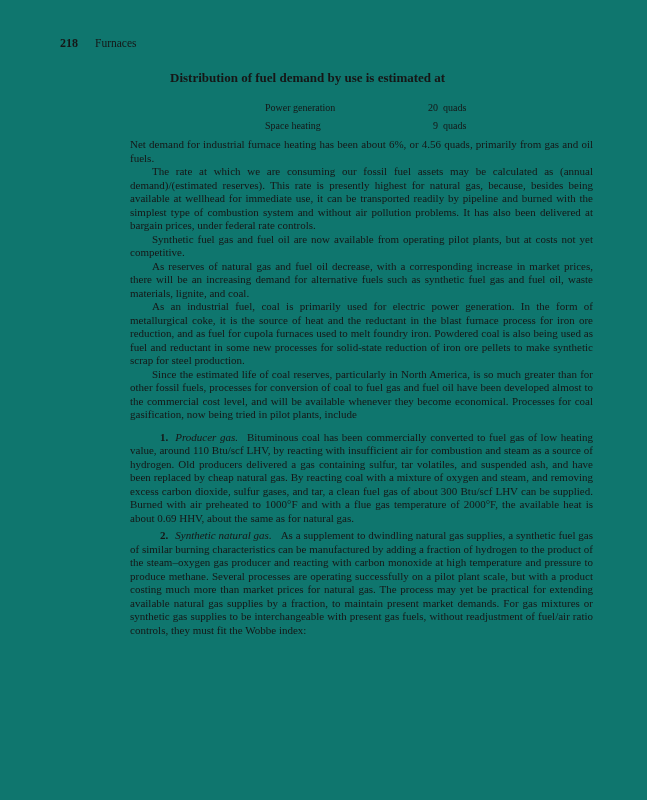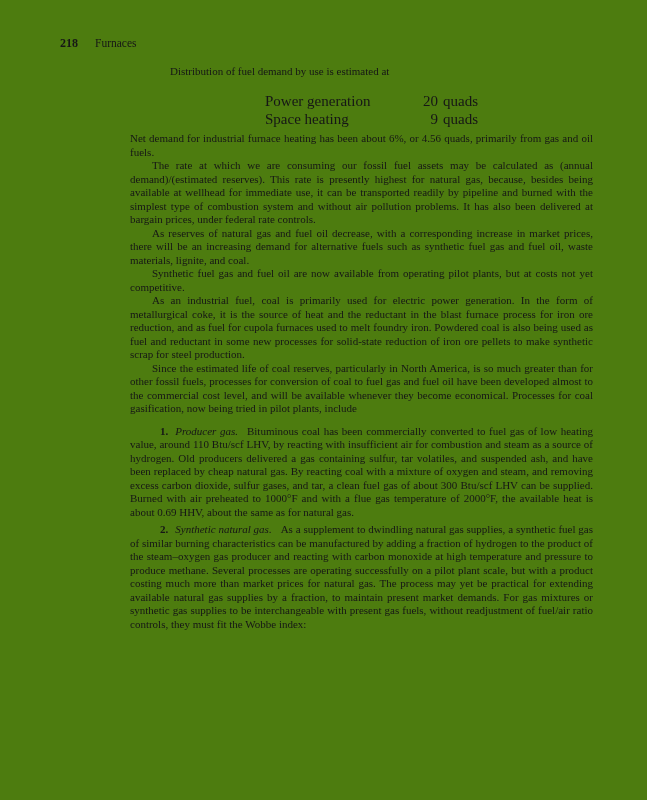--- a/index.html
+++ b/index.html
@@ -4,21 +4,21 @@
 <style>
   html, body {
     margin: 0;
     padding: 0;
     background: #ffffff;
   }
   .page {
     position: relative;
     width: 647px;
     height: 800px;
-    background: #4d7c0f;
+    background: #0f766e;
     color: #161616;
     font-family: "Liberation Serif", "DejaVu Serif", serif;
     overflow: hidden;
   }
   .pagehead {
     position: absolute;
     left: 60px;
     top: 36px;
     font-size: 11.5px;
     line-height: 14px;
@@ -29,27 +29,28 @@
     font-size: 12px;
     margin-right: 17px;
   }
   .content {
     position: absolute;
     left: 130px;
     top: 59px;
     width: 463px;
   }
   .intro {
-    margin: 6px 0 0 40px;
-    font-size: 11px;
+    margin: 12px 0 0 40px;
+    font-size: 13px;
     line-height: 13.4px;
+    font-weight: bold;
   }
   .ftable {
     margin: 15px 0 0 135px;
-    font-size: 15px;
+    font-size: 10px;
     line-height: 17.3px;
   }
   .frow { white-space: nowrap; }
   .flabel {
     display: inline-block;
     width: 155px;
   }
   .fnum {
     display: inline-block;
     width: 18px;
@@ -95,22 +96,22 @@
       <div class="frow">
         <span class="flabel">Power generation</span><span class="fnum">20</span><span class="funit">quads</span>
       </div>
       <div class="frow">
         <span class="flabel">Space heating</span><span class="fnum">9</span><span class="funit">quads</span>
       </div>
     </div>
 
     <p class="para first">Net demand for industrial furnace heating has been about 6%, or 4.56 quads, primarily from gas and oil fuels.</p>
     <p class="para indent">The rate at which we are consuming our fossil fuel assets may be calculated as (annual demand)/(estimated reserves). This rate is presently highest for natural gas, because, besides being available at wellhead for immediate use, it can be transported readily by pipeline and burned with the simplest type of combustion system and without air pollution problems. It has also been delivered at bargain prices, under federal rate controls.</p>
+    <p class="para indent">Synthetic fuel gas and fuel oil are now available from operating pilot plants, but at costs not yet competitive.</p>
     <p class="para indent">As reserves of natural gas and fuel oil decrease, with a corresponding increase in market prices, there will be an increasing demand for alternative fuels such as synthetic fuel gas and fuel oil, waste materials, lignite, and coal.</p>
-    <p class="para indent">Synthetic fuel gas and fuel oil are now available from operating pilot plants, but at costs not yet competitive.</p>
     <p class="para indent">As an industrial fuel, coal is primarily used for electric power generation. In the form of metallurgical coke, it is the source of heat and the reductant in the blast furnace process for iron ore reduction, and as fuel for cupola furnaces used to melt foundry iron. Powdered coal is also being used as fuel and reductant in some new processes for solid-state reduction of iron ore pellets to make synthetic scrap for steel production.</p>
     <p class="para indent">Since the estimated life of coal reserves, particularly in North America, is so much greater than for other fossil fuels, processes for conversion of coal to fuel gas and fuel oil have been developed almost to the commercial cost level, and will be available whenever they become economical. Processes for coal gasification, now being tried in pilot plants, include</p>
 
     <p class="para item">
       <span class="inum">1.</span><span class="iterm">Producer gas.</span><span class="itext">Bituminous coal has been commercially converted to fuel gas of low heating value, around 110 Btu/scf LHV, by reacting with insufficient air for combustion and steam as a source of hydrogen. Old producers delivered a gas containing sulfur, tar volatiles, and suspended ash, and have been replaced by cheap natural gas. By reacting coal with a mixture of oxygen and steam, and removing excess carbon dioxide, sulfur gases, and tar, a clean fuel gas of about 300 Btu/scf LHV can be supplied. Burned with air preheated to 1000°F and with a flue gas temperature of 2000°F, the available heat is about 0.69 HHV, about the same as for natural gas.</span>
     </p>
     <p class="para item">
       <span class="inum">2.</span><span class="iterm">Synthetic natural gas.</span><span class="itext">As a supplement to dwindling natural gas supplies, a synthetic fuel gas of similar burning characteristics can be manufactured by adding a fraction of hydrogen to the product of the steam–oxygen gas producer and reacting with carbon monoxide at high temperature and pressure to produce methane. Several processes are operating successfully on a pilot plant scale, but with a product costing much more than market prices for natural gas. The process may yet be practical for extending available natural gas supplies by a fraction, to maintain present market demands. For gas mixtures or synthetic gas supplies to be interchangeable with present gas fuels, without readjustment of fuel/air ratio controls, they must fit the Wobbe index:</span>
     </p>
 

